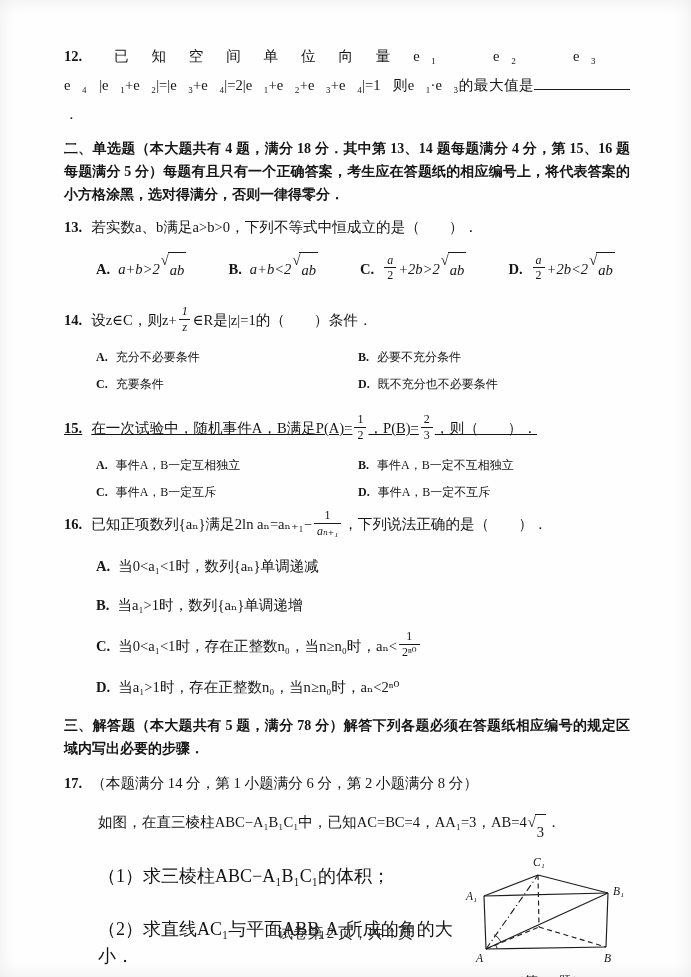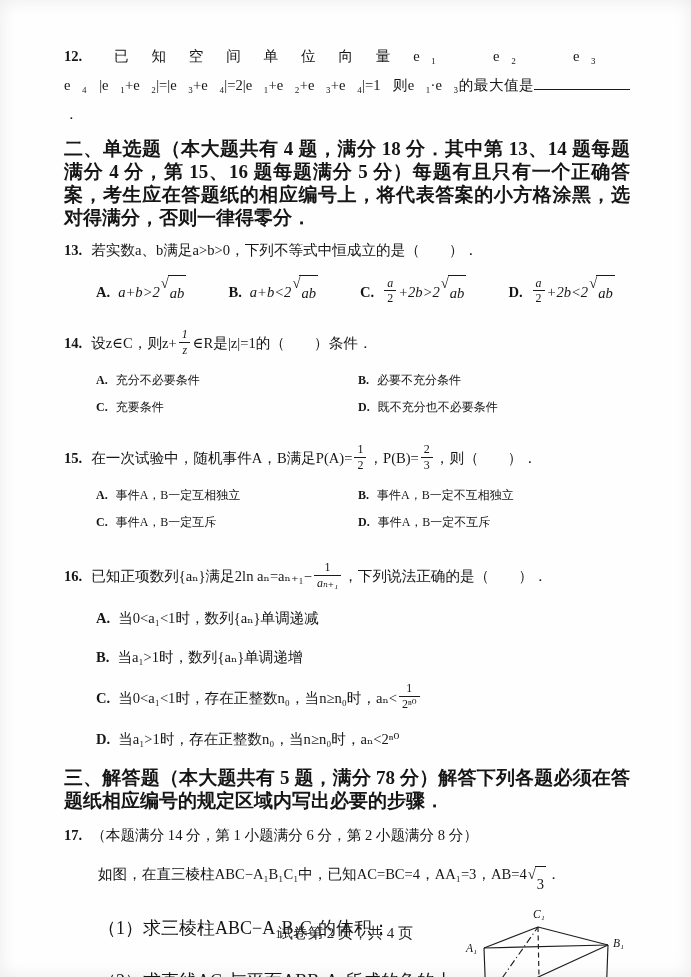--- a/index.html
+++ b/index.html
@@ -5,21 +5,21 @@
   html,body{margin:0;padding:0;background:#e9e9e7;}
   .page{
     position:relative;width:691px;height:977px;background:#fefefe;
     font-family:"Liberation Serif","DejaVu Serif",serif;color:#161616;
     box-shadow:inset 0 0 18px rgba(0,0,0,0.08);overflow:hidden;
   }
   .content{position:absolute;left:64px;top:42px;width:566px;}
   p{margin:0;}
   .qno{font-weight:700;margin-right:9px;}
   .stem{font-size:14.6px;line-height:29px;text-align:justify;}
-  .sec-title{font-size:19px;font-weight:700;line-height:23px;text-align:justify;margin-top:8px;font-family:Liberation Serif, serif;}
+  .sec-title{font-size:14px;font-weight:700;line-height:23px;text-align:justify;margin-top:8px;font-family:Liberation Serif, serif;}
   .blank{display:inline-block;width:96px;height:1em;border-bottom:1.3px solid #1a1a1a;vertical-align:baseline;}
   .m{font-style:italic;}
   
   .frac{display:inline-flex;flex-direction:column;align-items:center;vertical-align:middle;
         font-size:0.82em;line-height:1.25;margin:0 2px;position:relative;top:-2px;}
   .frac .num{padding:0 3px;}
   .frac .den{border-top:1px solid #1a1a1a;padding:0 3px;}
   
   .sqrt{display:inline-flex;align-items:flex-start;margin-left:1px;}
   .sqrt .sign{line-height:1.15;margin-right:-1px;}
@@ -104,37 +104,37 @@
           <span class="den m">z</span>
         </span><span>∈R是|z|=1的（　　）条件．</span>
     </p>
     <div class="optgrid">
       <span><span class="lbl">A.</span><span>充分不必要条件</span></span>
       <span><span class="lbl">B.</span><span>必要不充分条件</span></span>
       <span><span class="lbl">C.</span><span>充要条件</span></span>
       <span><span class="lbl">D.</span><span>既不充分也不必要条件</span></span>
     </div>
 
-    <p class="stem" style="margin-top:23px;">
+    <p class="stem" style="margin-top:16px;text-decoration:underline;">
       <span class="qno">15.</span><span>在一次试验中，随机事件A，B满足P(A)=</span><span class="frac">
           <span class="num">1</span>
           <span class="den">2</span>
         </span><span>，P(B)=</span><span class="frac">
           <span class="num">2</span>
           <span class="den">3</span>
         </span><span>，则（　　）．</span>
     </p>
     <div class="optgrid">
       <span><span class="lbl">A.</span><span>事件A，B一定互相独立</span></span>
       <span><span class="lbl">B.</span><span>事件A，B一定不互相独立</span></span>
       <span><span class="lbl">C.</span><span>事件A，B一定互斥</span></span>
       <span><span class="lbl">D.</span><span>事件A，B一定不互斥</span></span>
     </div>
 
-    <p class="stem" style="margin-top:26px;">
+    <p class="stem" style="margin-top:4px;">
       <span class="qno">16.</span><span>已知正项数列{aₙ}满足2ln aₙ=aₙ₊₁−</span><span class="frac">
           <span class="num">1</span>
           <span class="den m">aₙ₊₁</span>
         </span><span>，下列说法正确的是（　　）．</span>
     </p>
     <div class="optline">
       <span class="lbl">A.</span>
         <span>当0&lt;a₁&lt;1时，数列{aₙ}单调递减</span>
     </div>
     <div class="optline">

